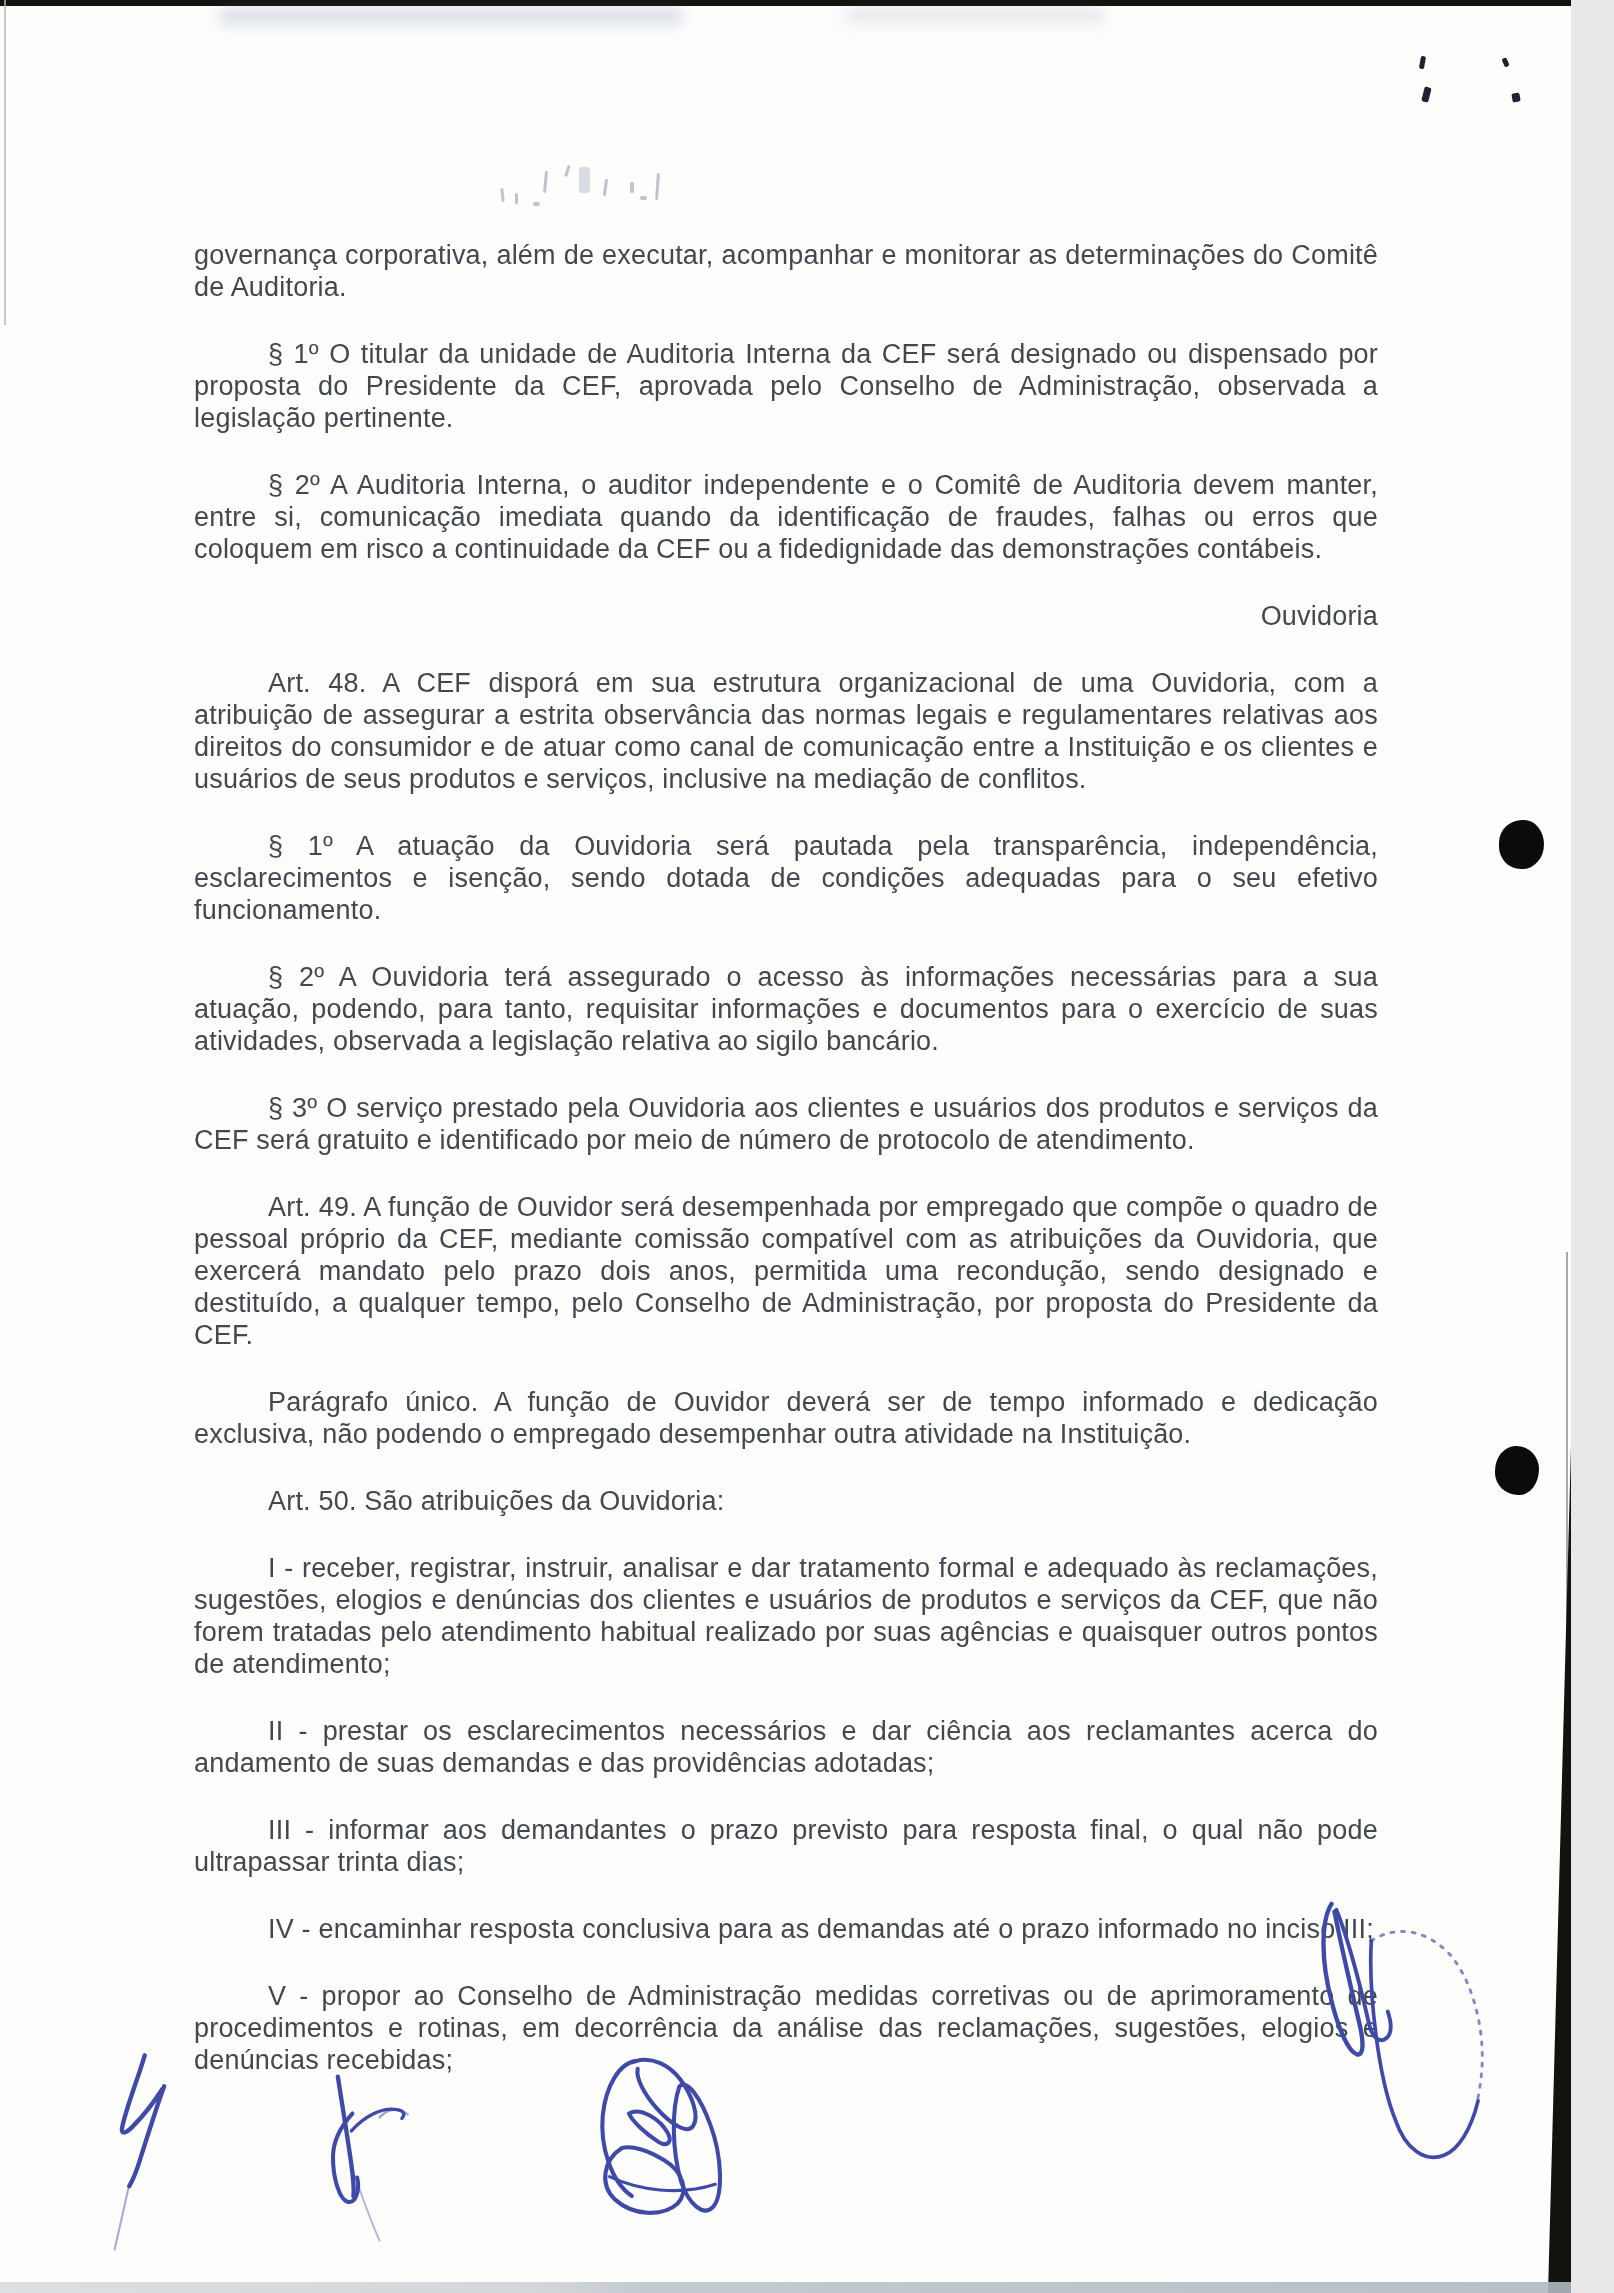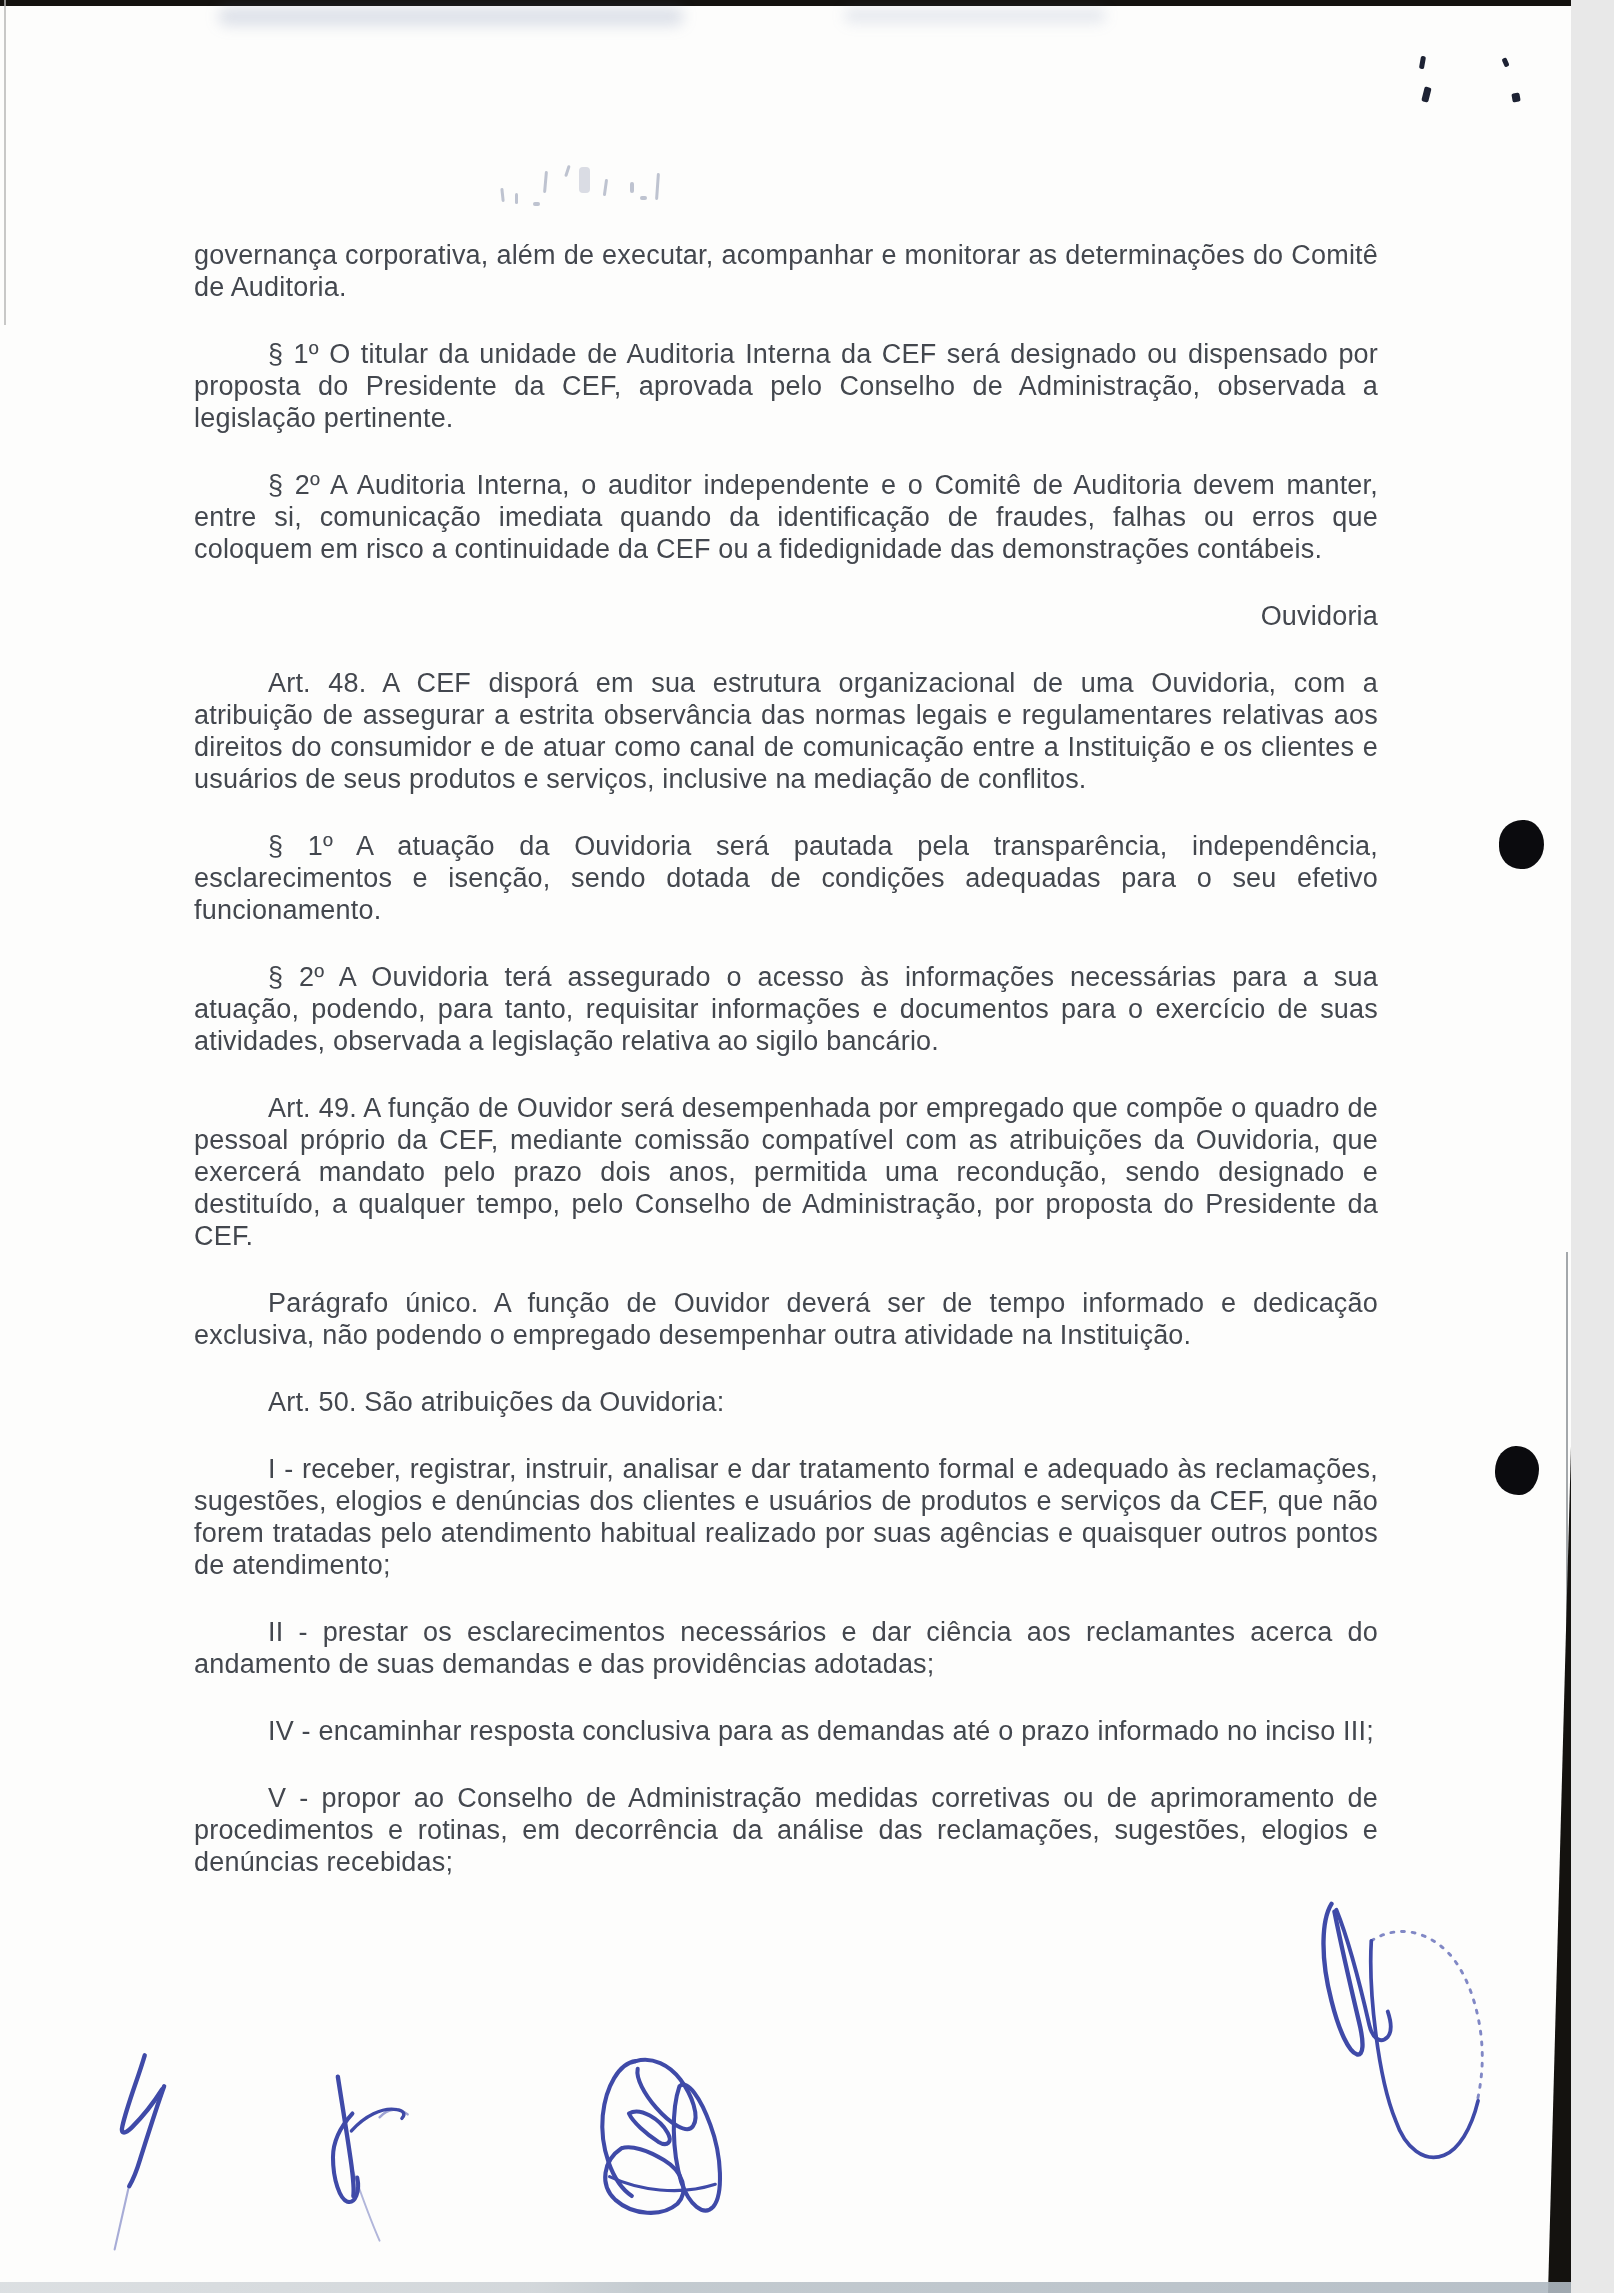--- a/index.html
+++ b/index.html
@@ -93,25 +93,27 @@
   <div class="punch punch-2"></div>
 
   <div class="content">
     <p class="no-indent">governança corporativa, além de executar, acompanhar e monitorar as determinações do Comitê de Auditoria.</p>
     <p class="indent">§ 1º  O titular da unidade de Auditoria Interna da CEF será designado ou dispensado por proposta do Presidente da CEF, aprovada pelo Conselho de Administração, observada a legislação pertinente.</p>
     <p class="indent">§ 2º  A Auditoria Interna, o auditor independente e o Comitê de Auditoria devem manter, entre si, comunicação imediata quando da identificação de fraudes, falhas ou erros que coloquem em risco a continuidade da CEF ou a fidedignidade das demonstrações contábeis.</p>
     <h2>Ouvidoria</h2>
     <p class="indent">Art. 48.  A CEF disporá em sua estrutura organizacional de uma Ouvidoria, com a atribuição de assegurar a estrita observância das normas legais e regulamentares relativas aos direitos do consumidor e de atuar como canal de comunicação entre a Instituição e os clientes e usuários de seus produtos e serviços, inclusive na mediação de conflitos.</p>
     <p class="indent">§ 1º  A atuação da Ouvidoria será pautada pela transparência, independência, esclarecimentos e isenção, sendo dotada de condições adequadas para o seu efetivo funcionamento.</p>
     <p class="indent">§ 2º  A Ouvidoria terá assegurado o acesso às informações necessárias para a sua atuação, podendo, para tanto, requisitar informações e documentos para o exercício de suas atividades, observada a legislação relativa ao sigilo bancário.</p>
+    <p class="indent">§ 3º  O serviço prestado pela Ouvidoria aos clientes e usuários dos produtos e serviços da CEF será gratuito e identificado por meio de número de protocolo de atendimento.</p>
     <p class="indent">Art. 49.  A função de Ouvidor será desempenhada por empregado que compõe o quadro de pessoal próprio da CEF, mediante comissão compatível com as atribuições da Ouvidoria, que exercerá mandato pelo prazo dois anos, permitida uma recondução, sendo designado e destituído, a qualquer tempo, pelo Conselho de Administração, por proposta do Presidente da CEF.</p>
     <p class="indent">Parágrafo único.  A função de Ouvidor deverá ser de tempo informado e dedicação exclusiva, não podendo o empregado desempenhar outra atividade na Instituição.</p>
     <p class="indent">Art. 50.  São atribuições da Ouvidoria:</p>
     <p class="indent">I - receber, registrar, instruir, analisar e dar tratamento formal e adequado às reclamações, sugestões, elogios e denúncias dos clientes e usuários de produtos e serviços da CEF, que não forem tratadas pelo atendimento habitual realizado por suas agências e quaisquer outros pontos de atendimento;</p>
     <p class="indent">II - prestar os esclarecimentos necessários e dar ciência aos reclamantes acerca do andamento de suas demandas e das providências adotadas;</p>
+    <p class="indent">III - informar aos demandantes o prazo previsto para resposta final, o qual não pode ultrapassar trinta dias;</p>
     <p class="indent">IV - encaminhar resposta conclusiva para as demandas até o prazo informado no inciso III;</p>
     <p class="indent">V - propor ao Conselho de Administração medidas corretivas ou de aprimoramento de procedimentos e rotinas, em decorrência da análise das reclamações, sugestões, elogios e denúncias recebidas;</p>
   </div>
 
   <svg class="ink-overlay" viewBox="0 0 1664 2364">
 
     <g>
       <path d="M 149 2118 C 142 2142 131 2169 126 2191 C 124 2199 128 2200 136 2192 C 148 2180 160 2164 167 2153" stroke-width="4.5"></path>
       <path d="M 169 2150 C 161 2172 151 2204 144 2226 C 141 2236 137 2246 133 2253" stroke-width="4.5"></path>
       <path d="M 132 2256 C 128 2274 123 2296 118 2318" stroke-width="2.2" opacity="0.45"></path>

